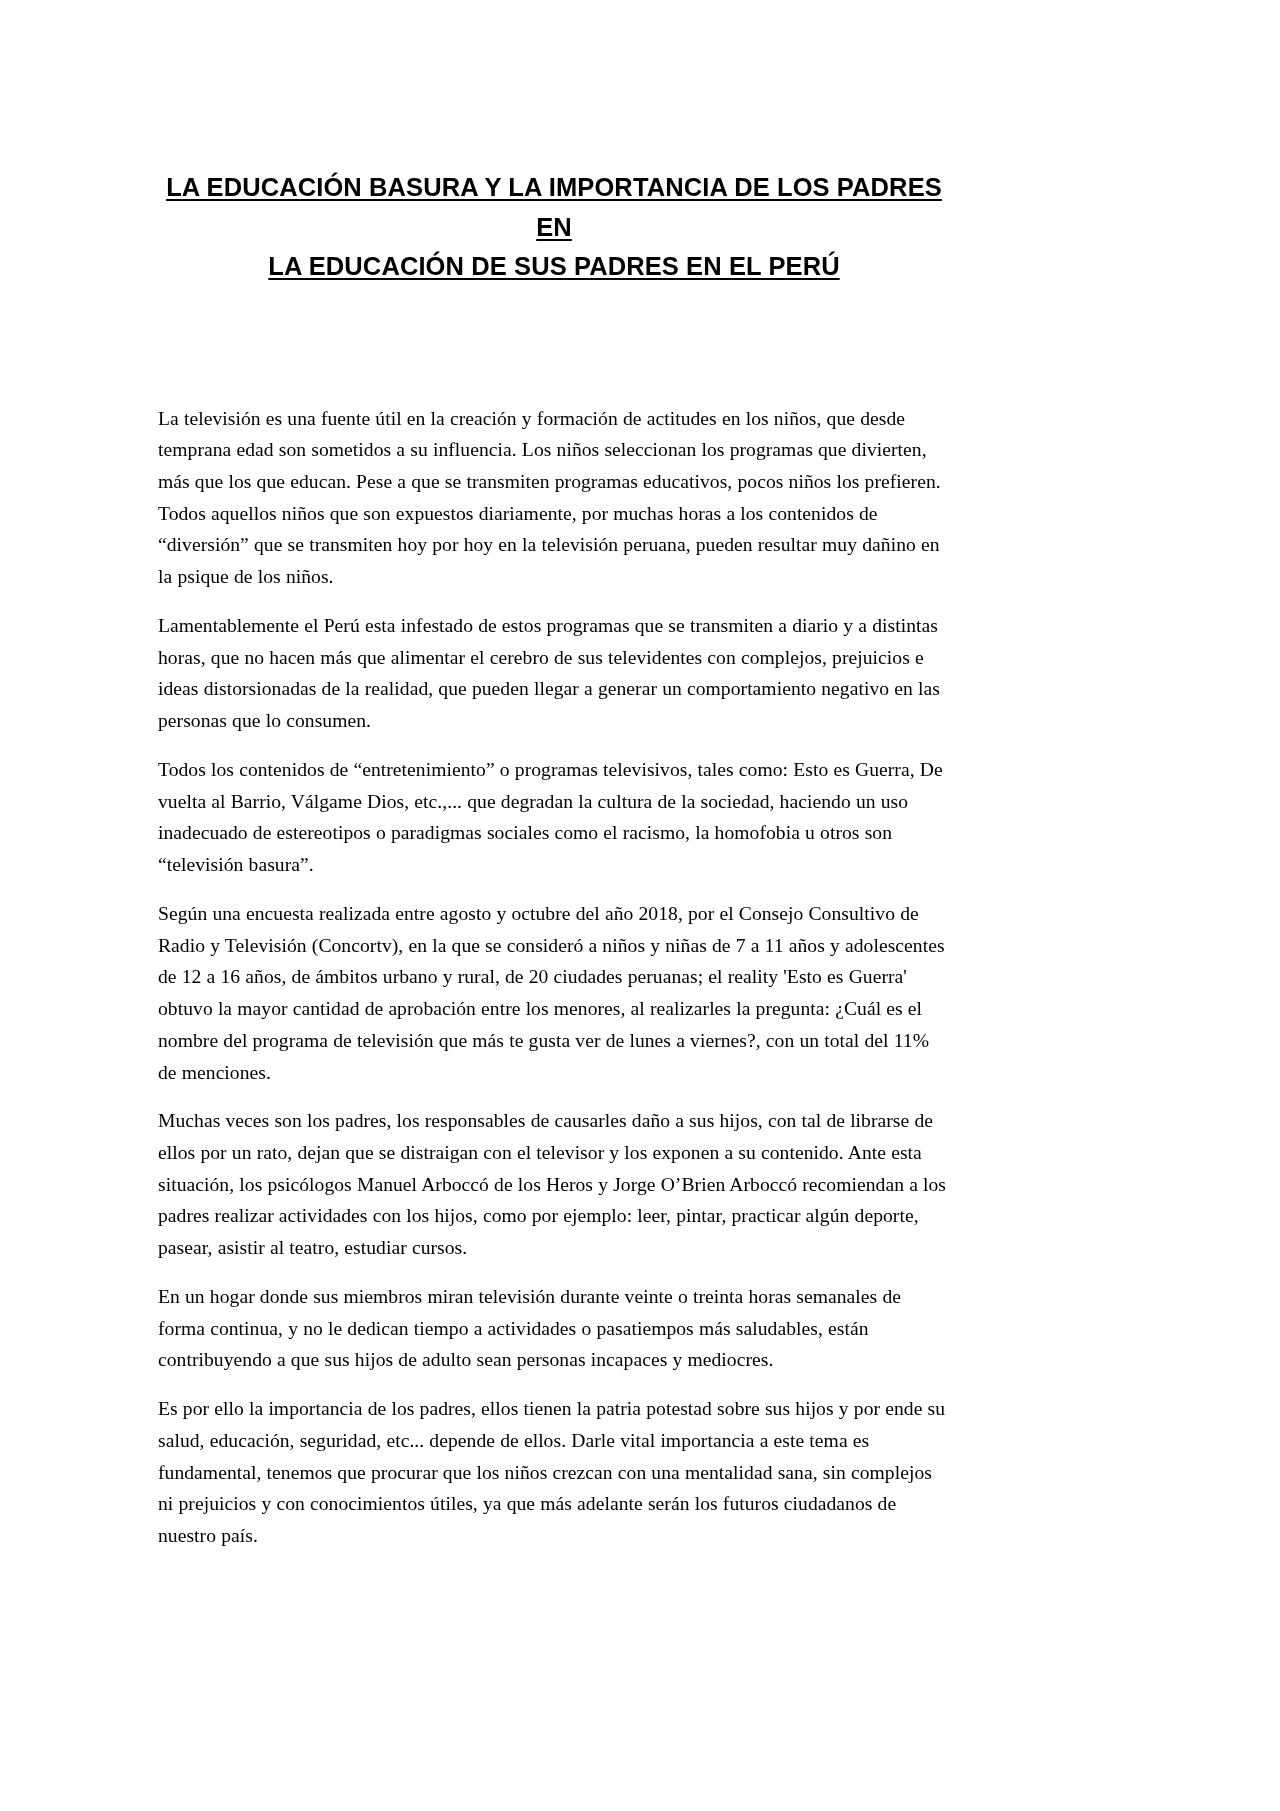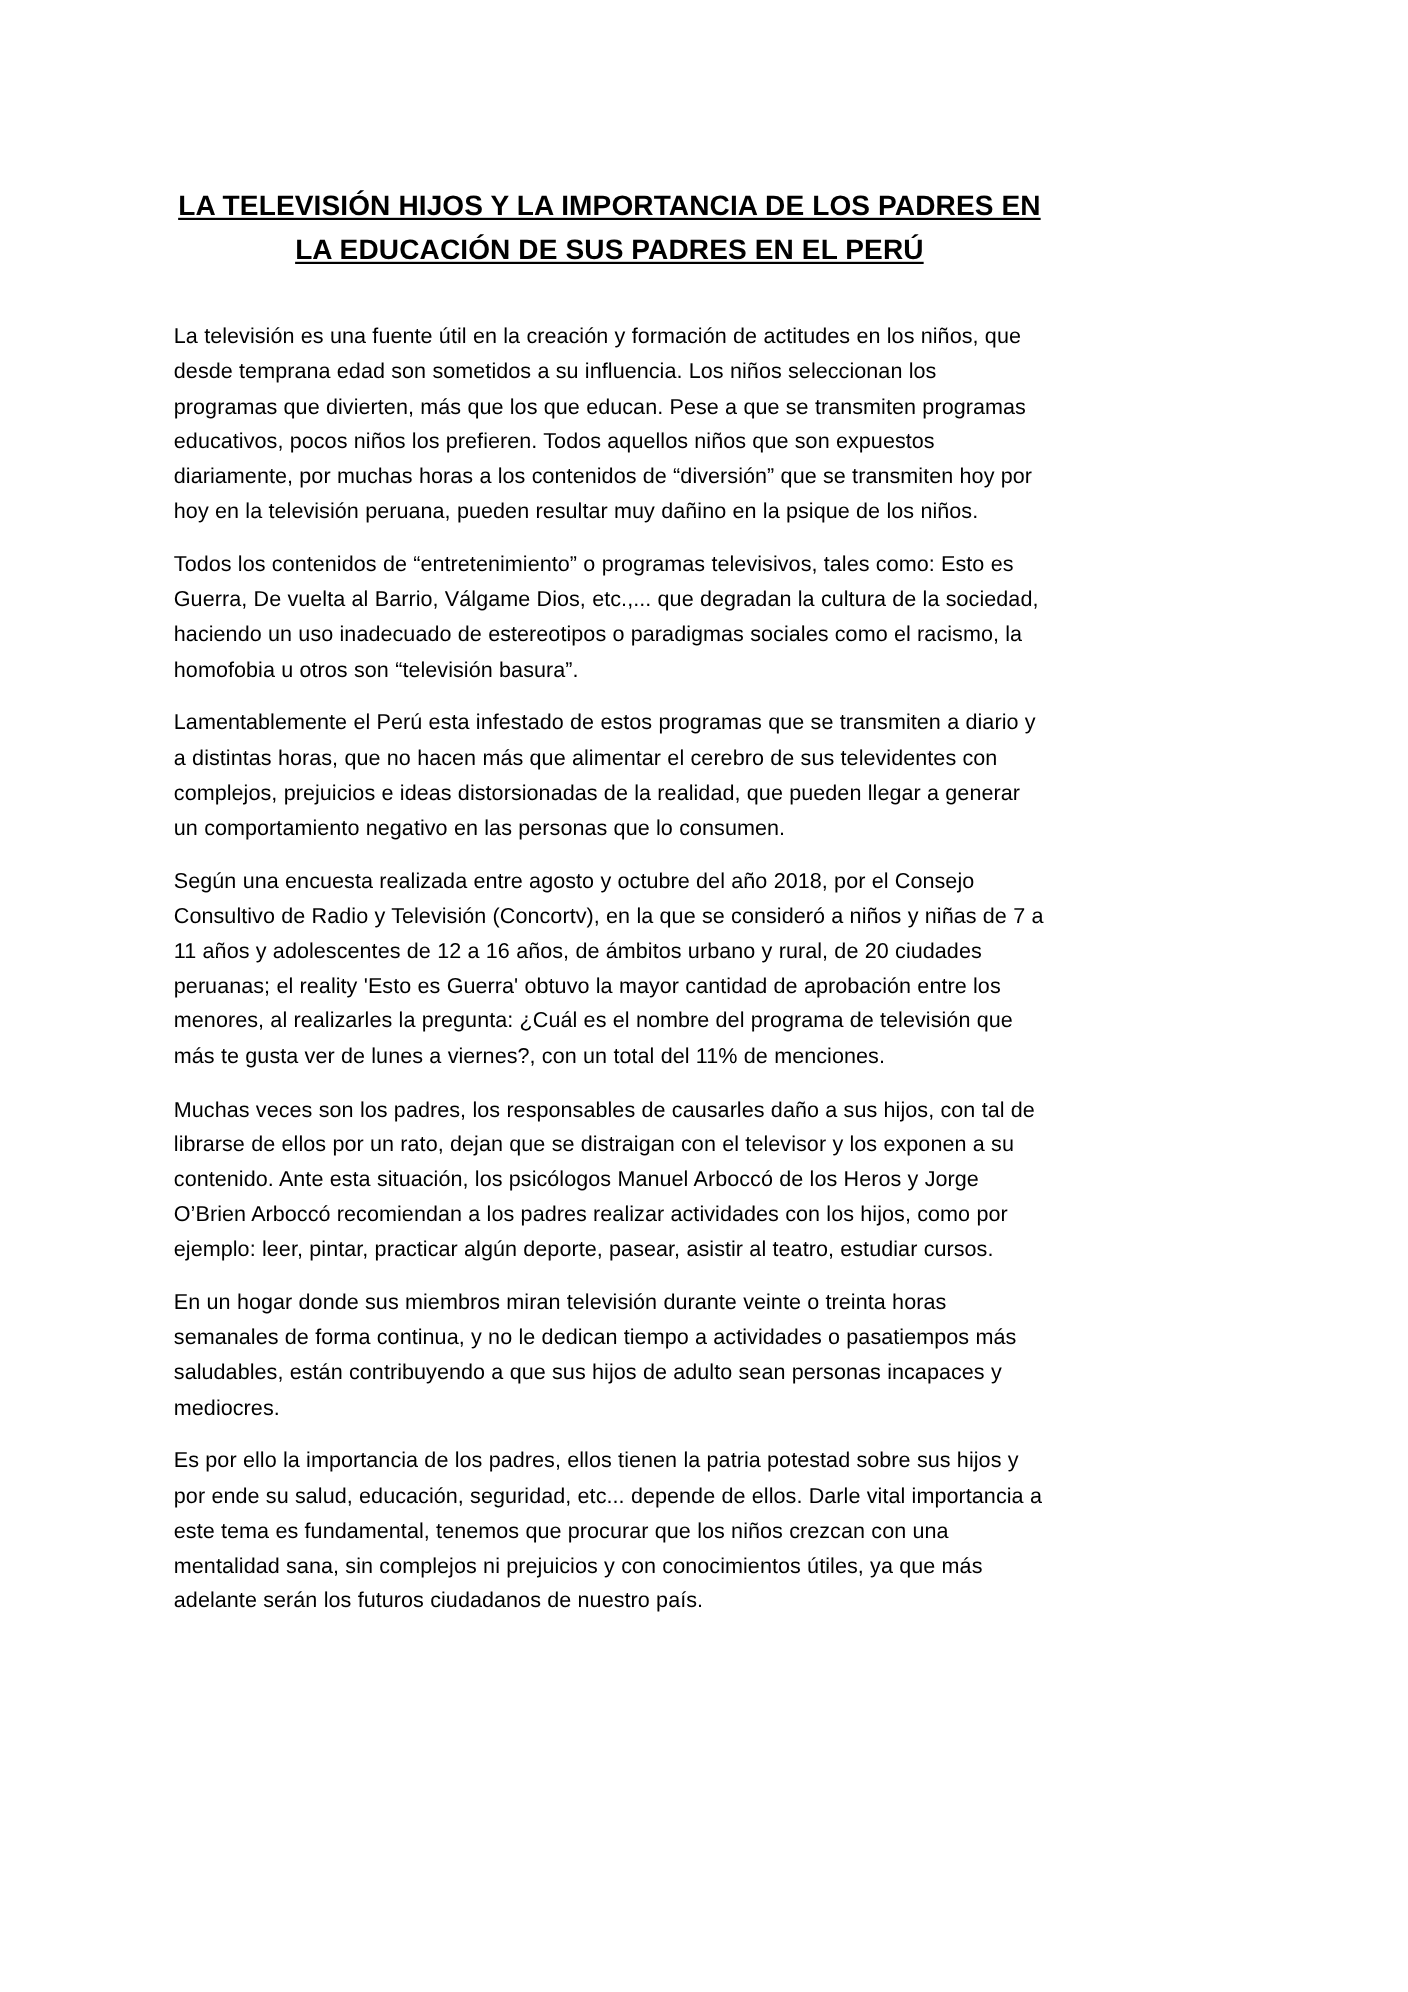--- a/index.html
+++ b/index.html
@@ -35,49 +35,50 @@
     letter-spacing: 0.1px;
     text-decoration: underline;
     text-underline-offset: 3px;
     margin: 0;
     padding: 0;
   }
   .doc-title .line {
     display: block;
   }
   .paragraphs {
-    margin-top: 44px;
+    margin-top: 116px;
+    font-family: Liberation Serif, serif;
   }
   .doc-paragraph {
     font-size: 19.6px;
     line-height: 1.62;
     text-align: left;
     margin: 0 0 17px 0;
     letter-spacing: 0.05px;
     word-spacing: 0.2px;
   }
   .doc-paragraph:last-child {
     margin-bottom: 0;
   }
 </style>
 </head>
 <body>
 
 <div class="page">
   <div class="doc-body">
 
     <h1 class="doc-title">
-      <span class="line">LA TELEVISIÓN HIJOS Y  LA IMPORTANCIA DE LOS PADRES EN</span>
+      <span class="line">LA EDUCACIÓN BASURA Y  LA IMPORTANCIA DE LOS PADRES EN</span>
       <span class="line">LA EDUCACIÓN DE SUS PADRES EN EL PERÚ</span>
     </h1>
 
     <div class="paragraphs">
       <p class="doc-paragraph">La televisión es una fuente útil en la creación y formación de actitudes en los niños,  que desde temprana edad son sometidos a su influencia. Los niños seleccionan los programas que divierten, más que los que educan. Pese a que se transmiten programas educativos, pocos niños los prefieren. Todos aquellos niños que son expuestos diariamente,  por muchas horas a los contenidos de  “diversión” que se transmiten hoy por hoy en la televisión peruana,  pueden resultar muy dañino en la psique de los niños.</p>
+      <p class="doc-paragraph">Lamentablemente el Perú esta infestado de estos programas que se transmiten a diario y a distintas horas, que no hacen más  que alimentar el cerebro de sus televidentes con complejos, prejuicios e ideas distorsionadas de la realidad, que pueden llegar a generar un comportamiento negativo en las personas que lo consumen.</p>
       <p class="doc-paragraph">Todos los contenidos de “entretenimiento” o programas televisivos, tales como: Esto es Guerra, De vuelta al Barrio, Válgame Dios, etc.,... que degradan la cultura de la sociedad, haciendo un uso inadecuado de estereotipos o paradigmas sociales como el racismo, la homofobia u otros son “televisión basura”.</p>
-      <p class="doc-paragraph">Lamentablemente el Perú esta infestado de estos programas que se transmiten a diario y a distintas horas, que no hacen más  que alimentar el cerebro de sus televidentes con complejos, prejuicios e ideas distorsionadas de la realidad, que pueden llegar a generar un comportamiento negativo en las personas que lo consumen.</p>
       <p class="doc-paragraph">Según una encuesta realizada entre agosto y octubre del año 2018, por el Consejo Consultivo de Radio y Televisión (Concortv), en la que se consideró a niños y niñas de 7 a 11 años y adolescentes de 12 a 16 años, de ámbitos urbano y rural, de 20 ciudades peruanas; el reality 'Esto es Guerra' obtuvo la mayor cantidad de aprobación entre los menores, al realizarles la pregunta: ¿Cuál es el nombre del programa de televisión que más te gusta ver de lunes a viernes?, con un total del 11% de menciones.</p>
       <p class="doc-paragraph">Muchas veces son los padres, los responsables de causarles daño a sus hijos, con tal de librarse de ellos por un rato, dejan que se distraigan con el televisor y los exponen a su contenido. Ante esta situación, los psicólogos Manuel Arboccó de los Heros y Jorge O’Brien Arboccó recomiendan a los padres realizar actividades con los hijos, como por ejemplo: leer, pintar, practicar algún deporte, pasear, asistir al teatro, estudiar cursos.</p>
       <p class="doc-paragraph">En un hogar donde sus miembros miran televisión durante veinte o treinta horas semanales de forma continua,  y no le dedican tiempo a actividades o pasatiempos más saludables, están contribuyendo a que sus hijos de adulto sean personas incapaces y mediocres.</p>
       <p class="doc-paragraph">Es por ello la importancia de los padres, ellos tienen la patria potestad sobre sus hijos y por ende su salud, educación, seguridad, etc... depende de ellos. Darle vital importancia a este tema es fundamental, tenemos que procurar que los niños crezcan con una mentalidad sana, sin complejos ni prejuicios y con conocimientos útiles, ya que más adelante serán los futuros ciudadanos de nuestro país.</p>
     </div>
 
   </div>
 </div>
 
 </body></html>

